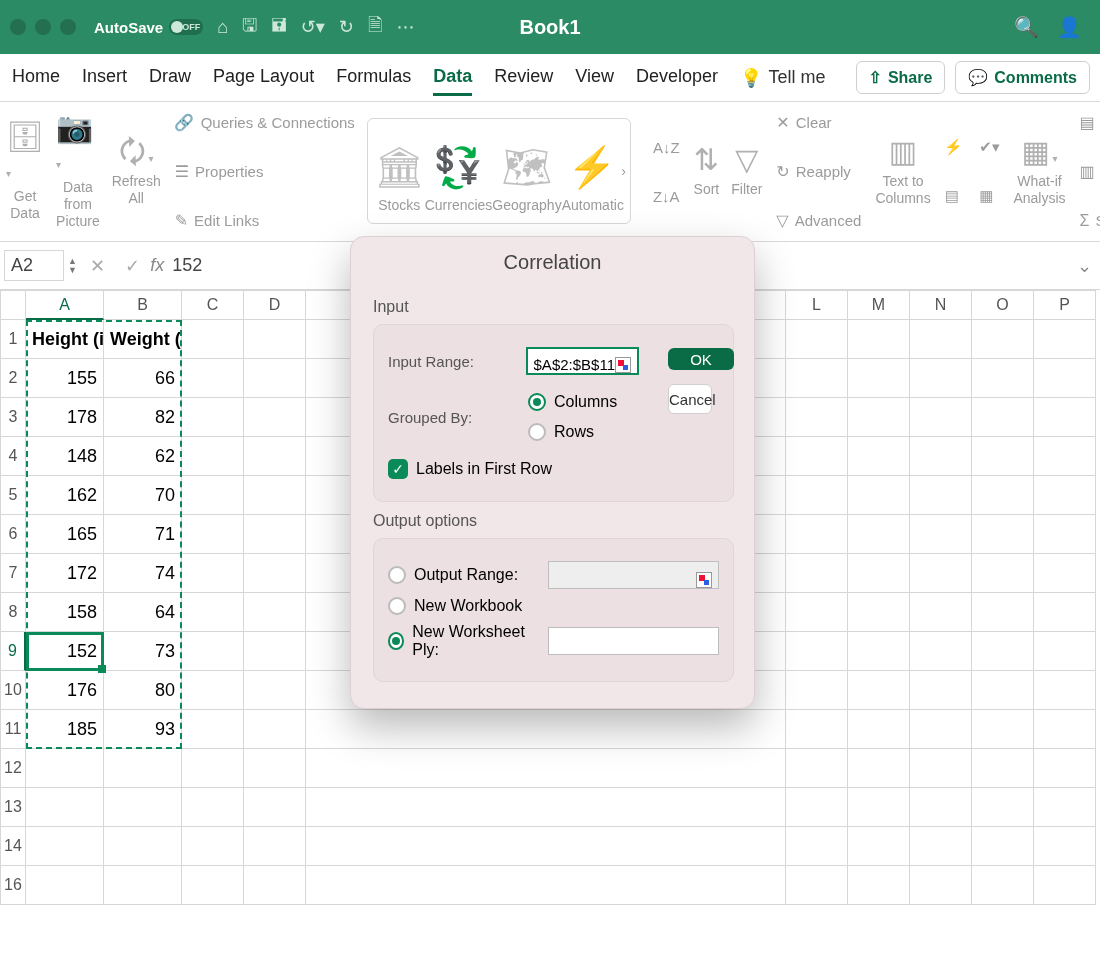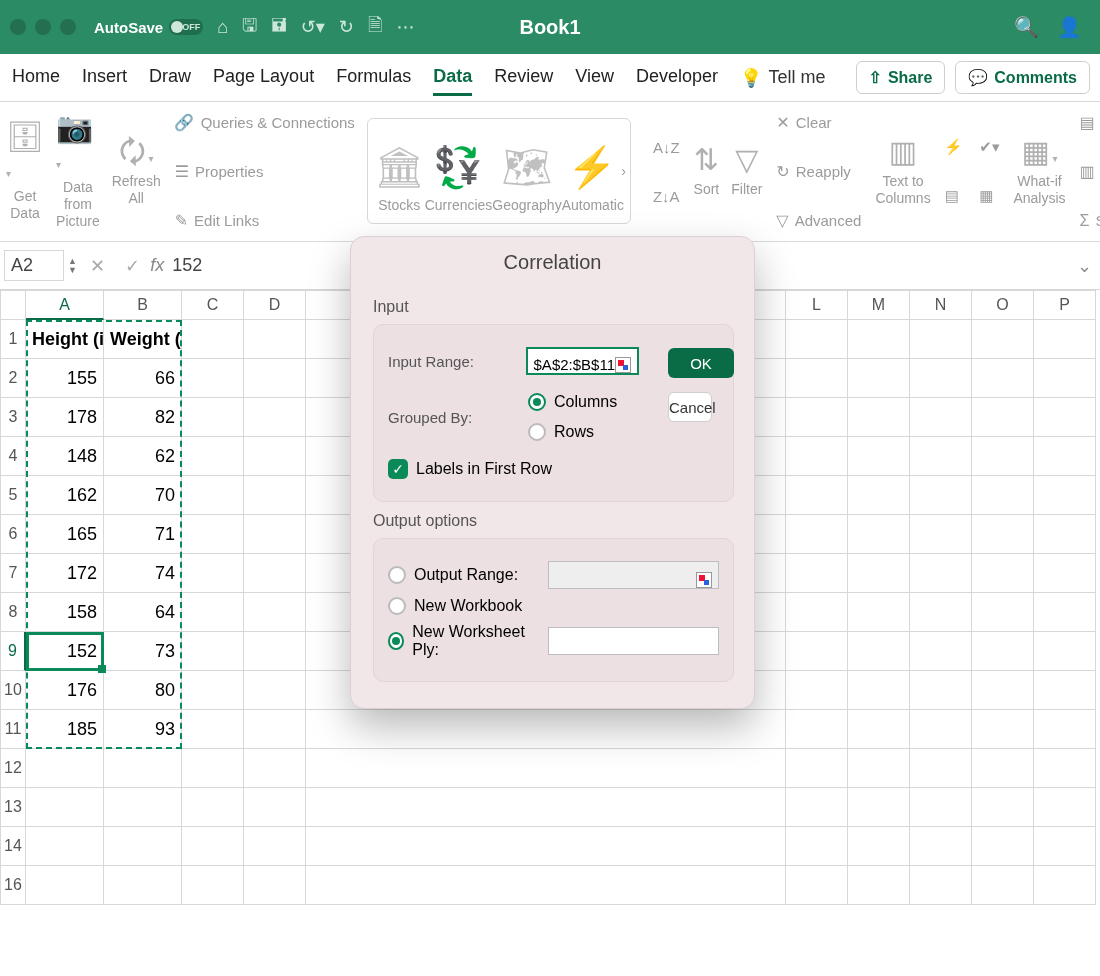--- a/index.html
+++ b/index.html
@@ -82,21 +82,21 @@
   .txt { flex:1; height:28px; border:2px solid #0a8a58; background:#fff; font-size:15px; padding:0 6px; display:flex; align-items:flex-end; justify-content:space-between; }
   .txt.plain { border:1px solid #bdbdbd; }
   .range-icon { width:16px; height:16px; background:#fff; display:inline-block; border:1px solid #999; position:relative; }
   .range-icon::before { content:""; position:absolute; top:2px; left:2px; width:6px; height:6px; background:#e13; }
   .range-icon::after { content:""; position:absolute; bottom:2px; right:2px; width:5px; height:5px; background:#2a60e1; }
   .radio { width:18px;height:18px;border-radius:50%;border:2px solid #0a8a58; display:inline-flex; align-items:center; justify-content:center; background:#fff; }
   .radio.on::after { content:""; width:8px;height:8px;border-radius:50%;background:#0a8a58; }
   .radio.off { border-color:#bbb; }
   .check { width:20px;height:20px;border-radius:5px;background:#0a8a58;display:inline-flex;align-items:center;justify-content:center;color:#fff;font-size:14px; }
   .dlg-buttons { position:absolute; top:66px; right:20px; display:flex; flex-direction:column; gap:14px; }
-  .btn-ok { background:#0a6b47; color:#fff; border:none; border-radius:6px; width:66px; height:30px; font-size:15px; }
+  .btn-ok { background:#0a6b47; color:#fff; border:none; border-radius:6px; width:66px; height:22px; font-size:15px; }
   .btn-cancel { background:#fff; color:#333; border:1px solid #cfcfcf; border-radius:6px; width:44px; height:30px; font-size:15px; }
   .panel.top { padding-right:94px; min-height:160px; }
 </style>
 </head>
 <body>
 
 <div class="titlebar">
   <div class="traffic">
     <div class="tl"></div>
     <div class="tl"></div>

